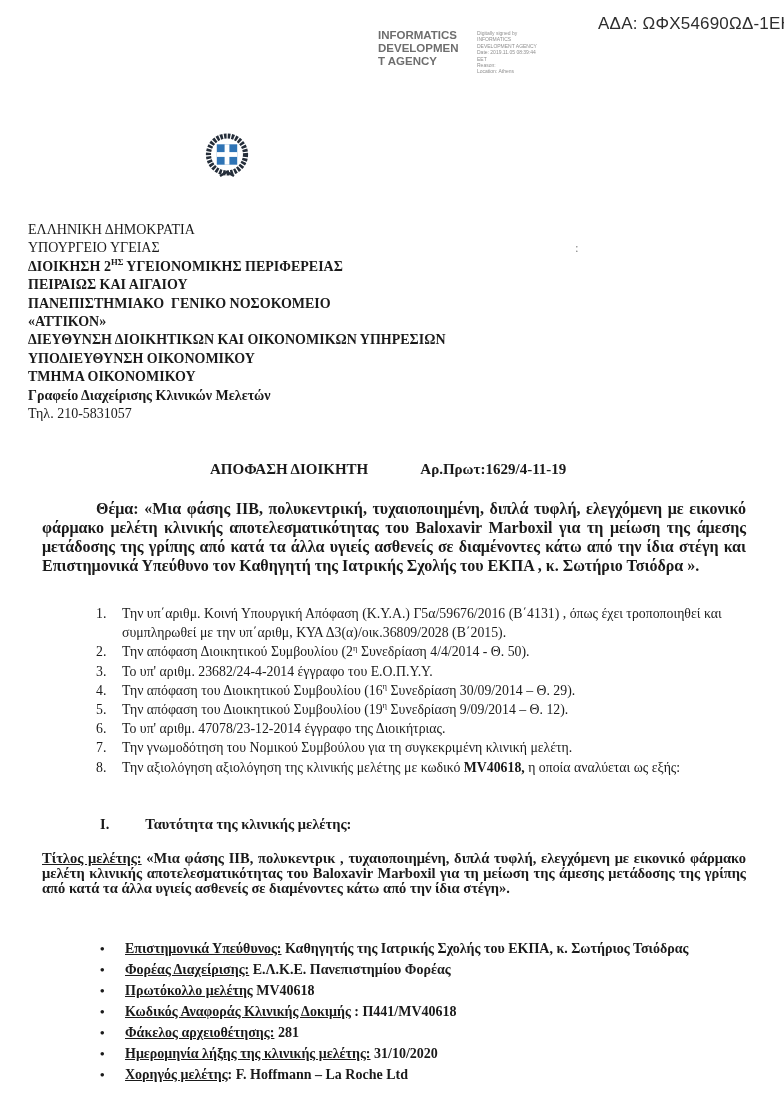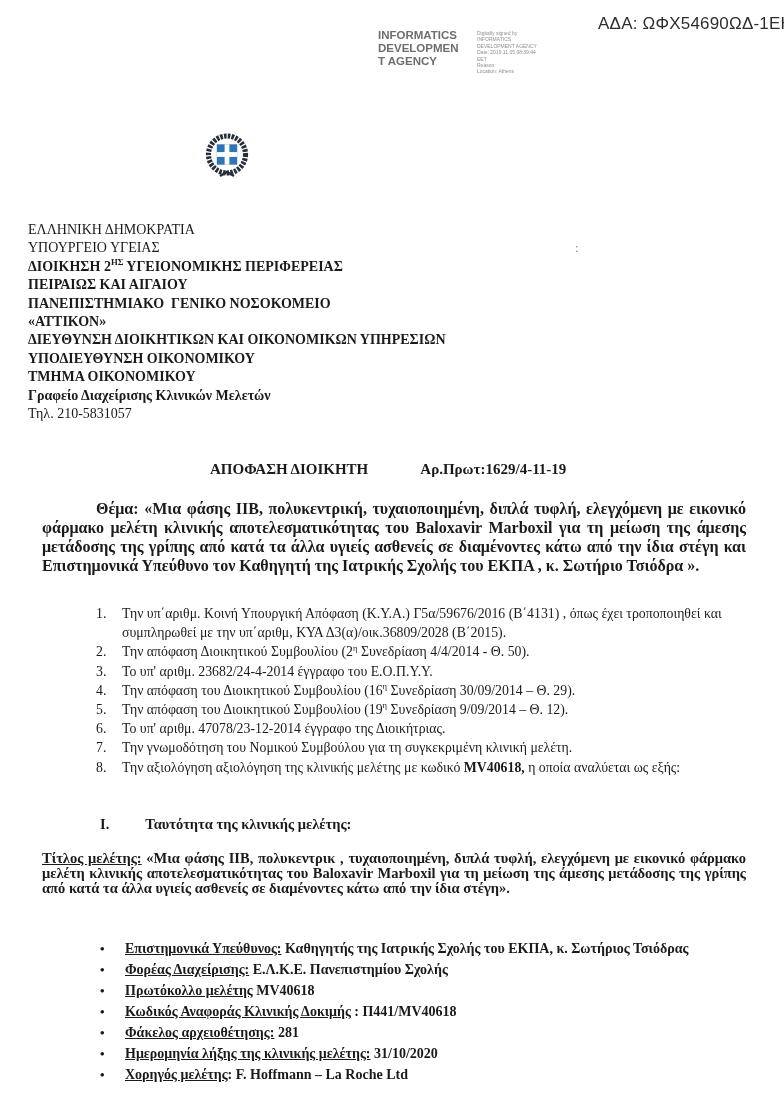--- a/index.html
+++ b/index.html
@@ -128,21 +128,21 @@
 
   <div class="study-title"><span class="b u">Τίτλος μελέτης:</span><span class="b"> «Μια φάσης ΙΙΒ, πολυκεντρικ , τυχαιοποιημένη, διπλά τυφλή, ελεγχόμενη με εικονικό φάρμακο μελέτη κλινικής αποτελεσματικότητας του Baloxavir Marboxil για τη μείωση της άμεσης μετάδοσης της γρίπης από κατά τα άλλα υγιείς ασθενείς σε διαμένοντες κάτω από την ίδια στέγη».</span></div>
 
   <div class="details">
       <div class="item">
         <span class="marker">•</span>
         <span class="txt"><span class="b u">Επιστημονικά Υπεύθυνος:</span><span class="b"> Καθηγητής της Ιατρικής Σχολής του ΕΚΠΑ, κ. Σωτήριος Τσιόδρας</span></span>
       </div>
       <div class="item">
         <span class="marker">•</span>
-        <span class="txt"><span class="b u">Φορέας Διαχείρισης:</span><span class="b"> Ε.Λ.Κ.Ε. Πανεπιστημίου Σχολής</span></span>
+        <span class="txt"><span class="b u">Φορέας Διαχείρισης:</span><span class="b"> Ε.Λ.Κ.Ε. Πανεπιστημίου Φορέας</span></span>
       </div>
       <div class="item">
         <span class="marker">•</span>
         <span class="txt"><span class="b u">Πρωτόκολλο μελέτης</span><span class="b"> MV40618</span></span>
       </div>
       <div class="item">
         <span class="marker">•</span>
         <span class="txt"><span class="b u">Κωδικός Αναφοράς Κλινικής Δοκιμής</span><span class="b"> : Π441/MV40618</span></span>
       </div>
       <div class="item">

